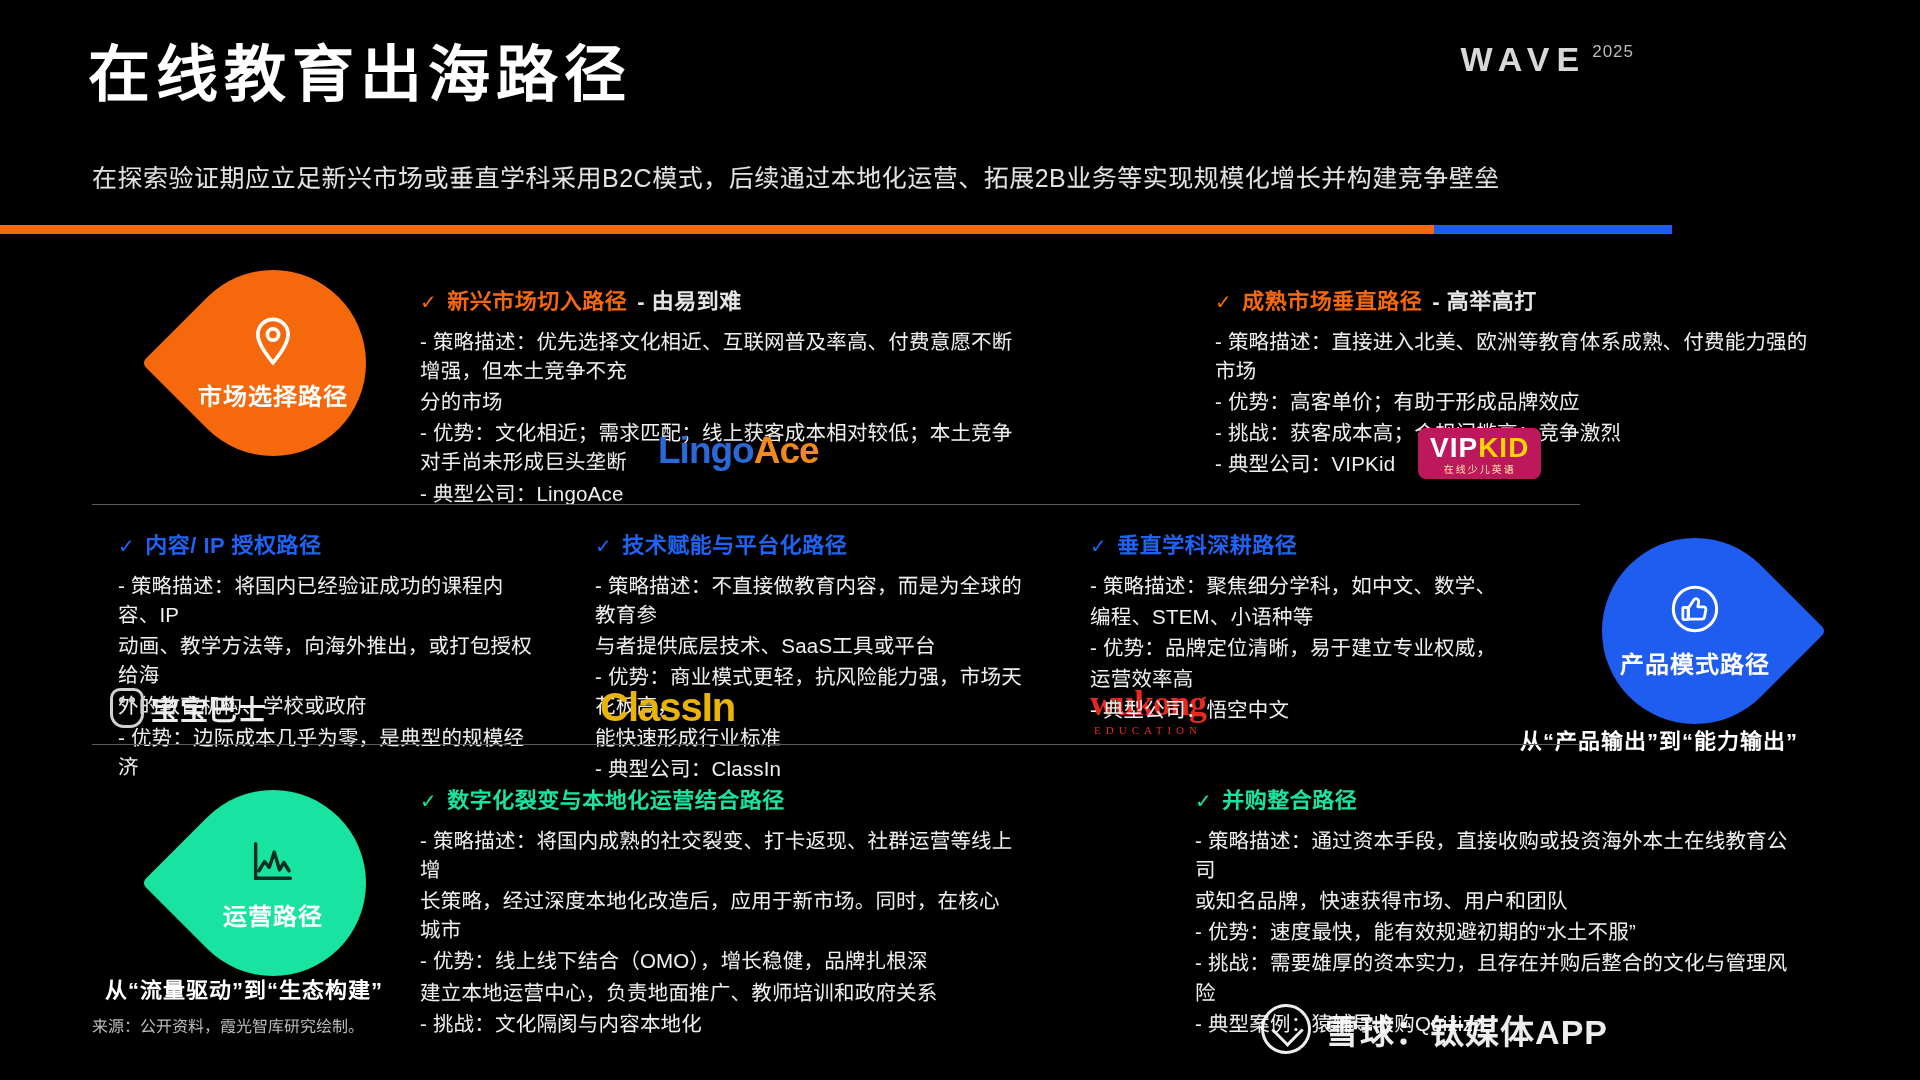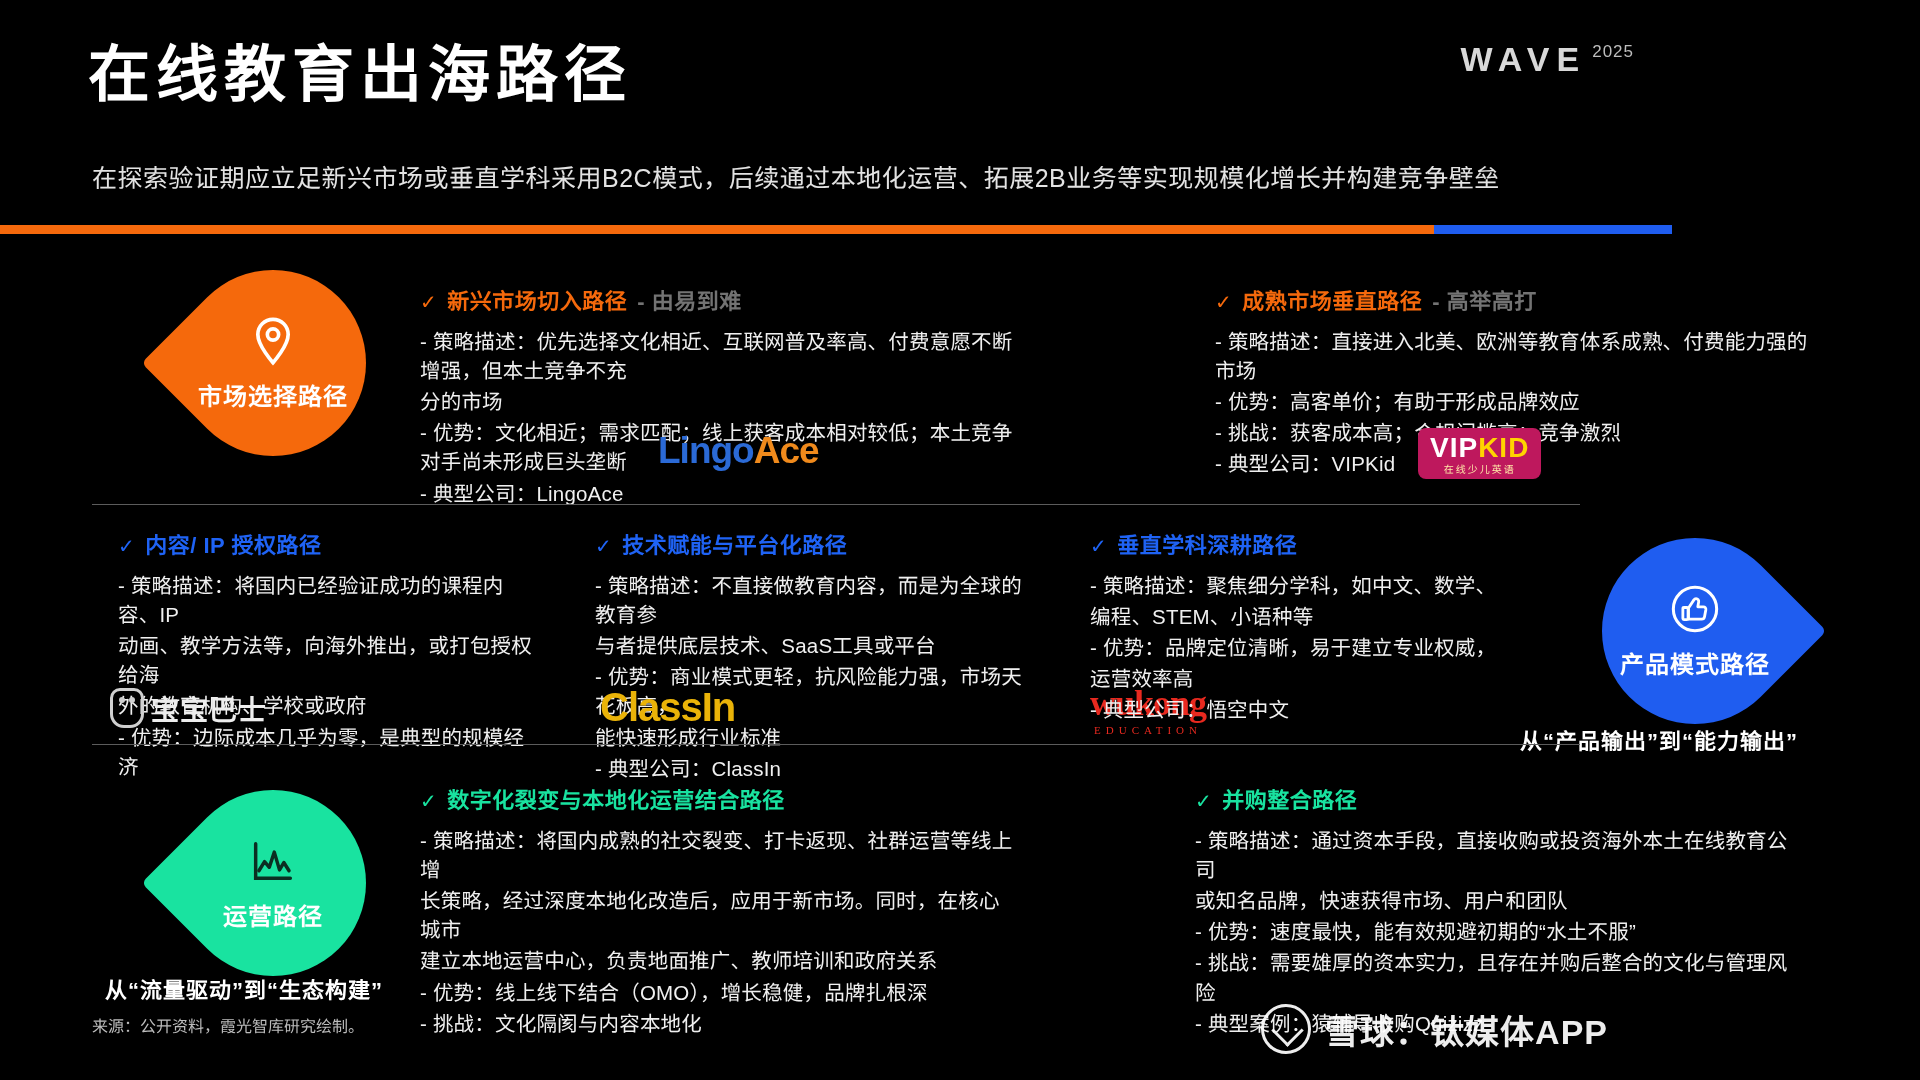--- a/index.html
+++ b/index.html
@@ -54,21 +54,21 @@
     position: absolute; font-size: 22px; font-weight: bold; color: #fff; letter-spacing: 1px; white-space: nowrap;
   }
 
   
   .block { position: absolute; }
   .block h3 {
     font-size: 22px; font-weight: bold; letter-spacing: .5px;
     margin-bottom: 12px; display: flex; align-items: baseline; gap: 10px; white-space: nowrap;
   }
   .check { font-size: 20px; font-weight: bold; }
-  .h-suffix { color: #737373; font-weight: bold; }
+  .h-suffix { color: #e5e5e5; font-weight: bold; }
   .block p {
     font-size: 20.5px; line-height: 1.42; color: #f0f0f0; letter-spacing: .2px;
     margin-bottom: 2px;
   }
   .orange { color: #f5690c; }
   .blue   { color: #1f63f5; }
   .green  { color: #19e3a0; }
 
   
   .logo { position: absolute; display: flex; align-items: flex-start; }
@@ -257,22 +257,22 @@
   </div>
   <div class="pin-caption" style="left:105px; top:972px;">从“流量驱动”到“生态构建”</div>
 
   <div class="block" style="left:420px; top:782px; width:600px;">
     <h3>
       <span class="check green">✓</span>
       <span class="green">数字化裂变与本地化运营结合路径</span>
     </h3>
     <p>- 策略描述：将国内成熟的社交裂变、打卡返现、社群运营等线上增</p>
     <p>长策略，经过深度本地化改造后，应用于新市场。同时，在核心城市</p>
+    <p>- 优势：线上线下结合（OMO），增长稳健，品牌扎根深</p>
     <p>建立本地运营中心，负责地面推广、教师培训和政府关系</p>
-    <p>- 优势：线上线下结合（OMO），增长稳健，品牌扎根深</p>
     <p>- 挑战：文化隔阂与内容本地化</p>
   </div>
 
   <div class="block" style="left:1195px; top:782px; width:600px;">
     <h3>
       <span class="check green">✓</span>
       <span class="green">并购整合路径</span>
     </h3>
     <p>- 策略描述：通过资本手段，直接收购或投资海外本土在线教育公司</p>
     <p>或知名品牌，快速获得市场、用户和团队</p>

